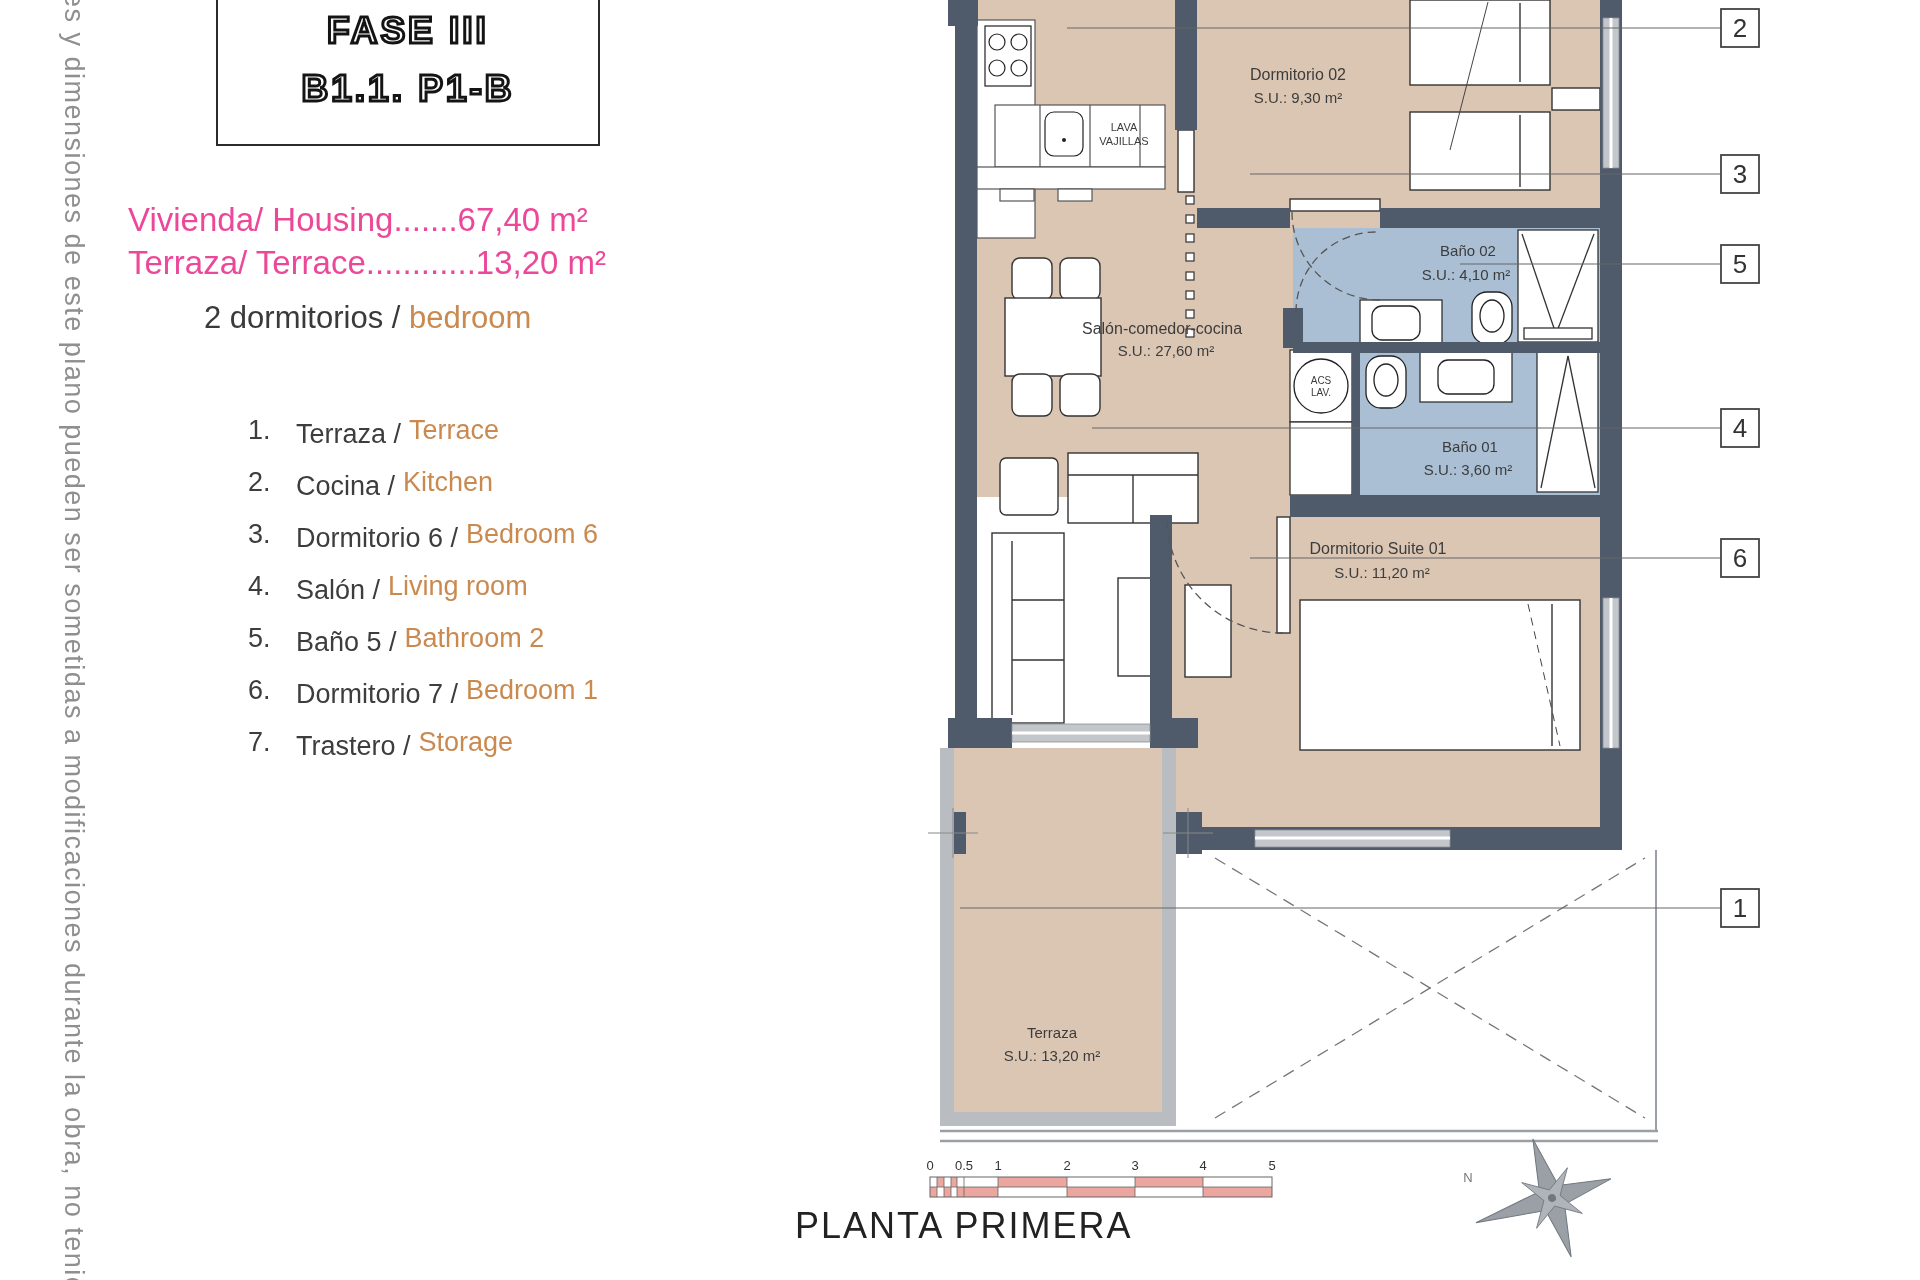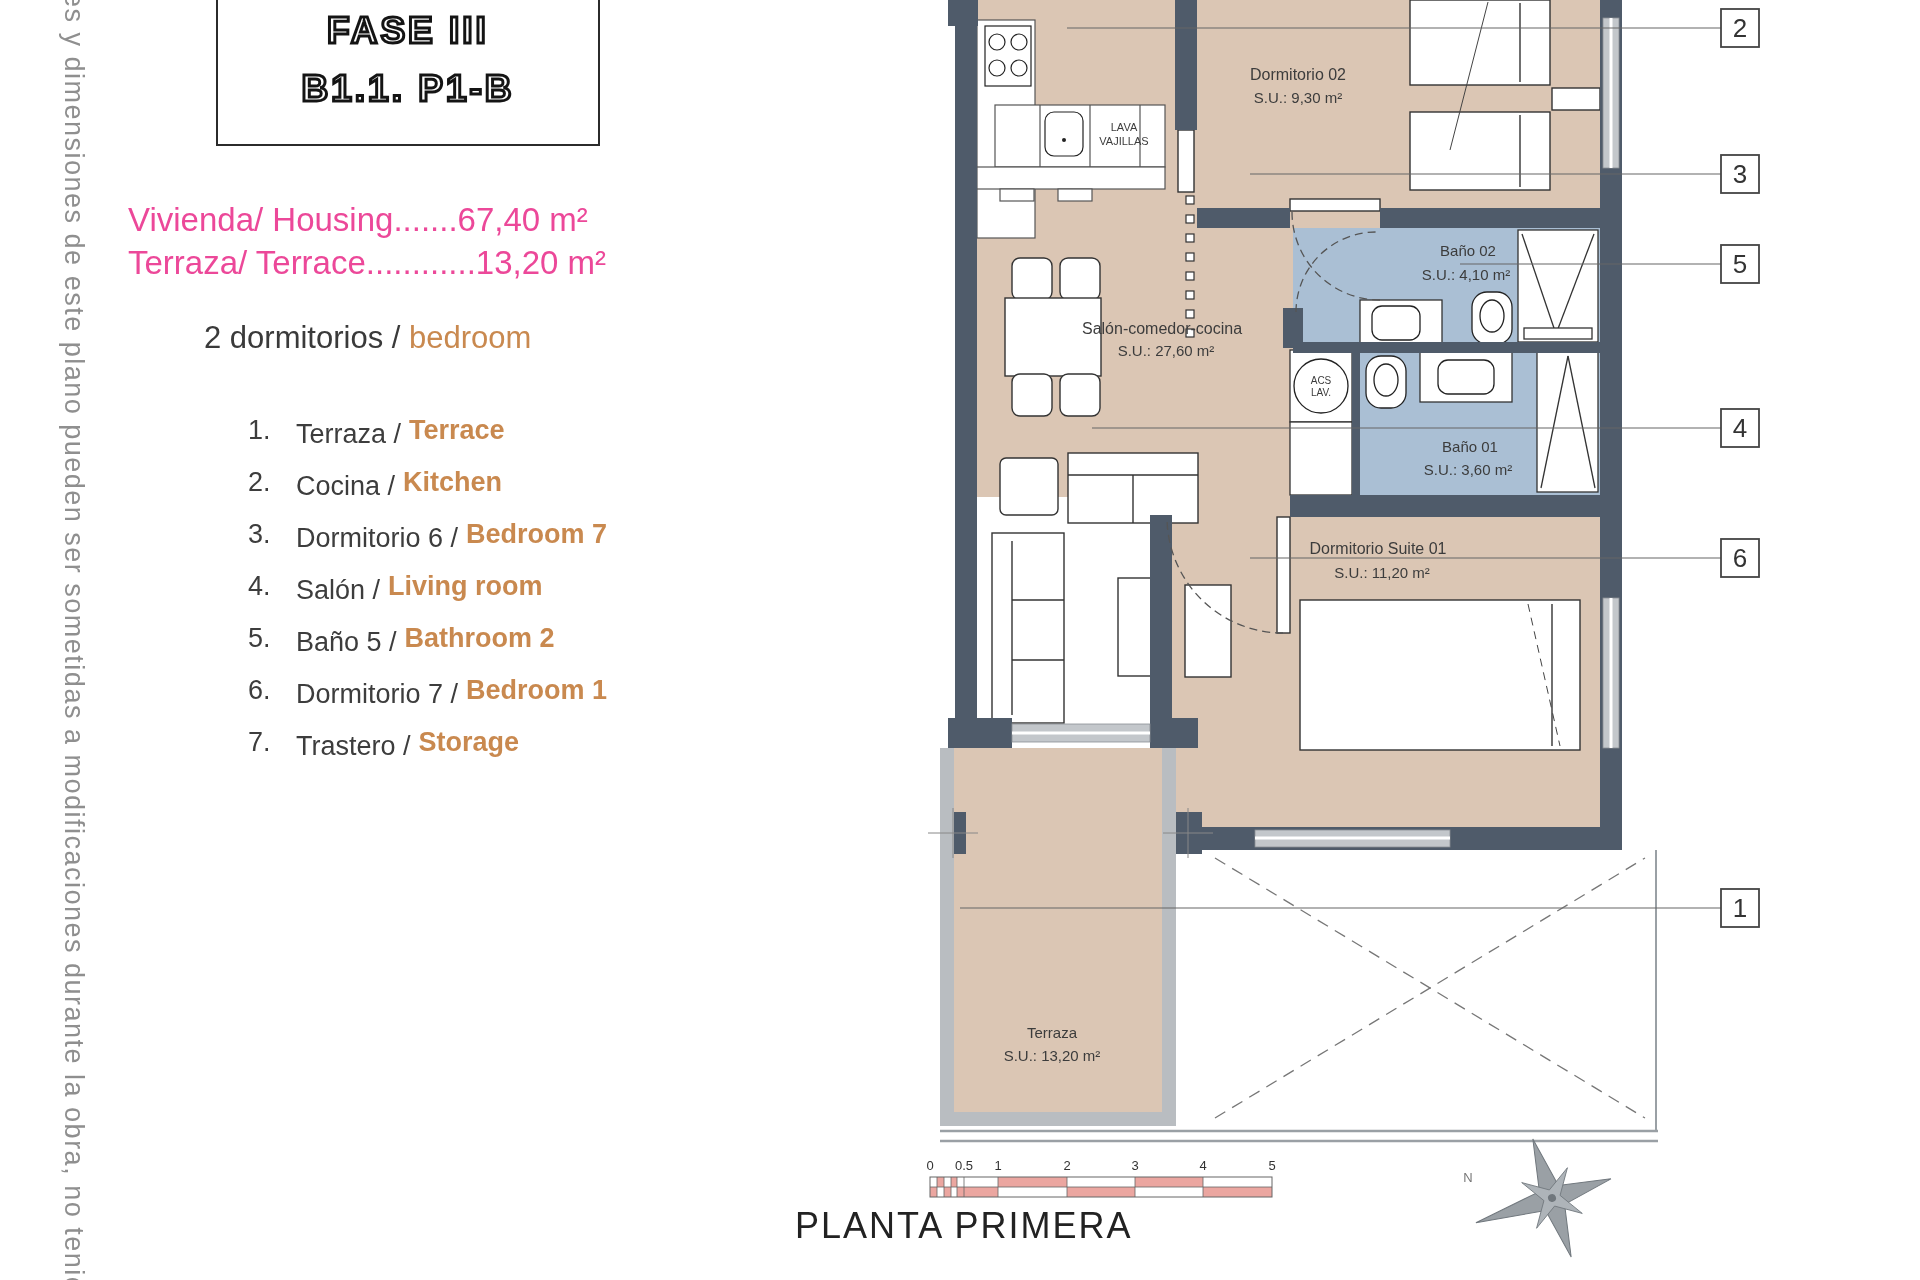--- a/index.html
+++ b/index.html
@@ -21,27 +21,27 @@
     border:2px solid #2b2b2b;background:#fff;
     display:flex;flex-direction:column;align-items:center;justify-content:flex-start;
     padding-top:32px;
   }
   .title-line{
     font-weight:bold;font-size:37px;line-height:58px;letter-spacing:3px;
     color:#fff;-webkit-text-stroke:3px #141414;text-shadow:0 0 1px #141414;
     font-family:"Liberation Sans",sans-serif;
   }
   .areas{position:absolute;left:128px;top:198px;font-size:33px;color:#ec4899;line-height:43px;}
-  .subtitle{position:absolute;left:204px;top:320px;font-size:31px;color:#3a3a3a;text-align:right;}
+  .subtitle{position:absolute;left:204px;top:300px;font-size:31px;color:#3a3a3a;text-align:right;}
   .subtitle .en{color:var(--accent);}
   .legend{position:absolute;left:248px;top:404px;}
   .legend-row{display:flex;height:52px;align-items:center;font-size:27px;color:#3d3d3d;}
   .legend-num{width:40px;}
   .legend-es{margin-left:8px;margin-top:8px;}
-  .legend-en{color:var(--accent);margin-left:8px;font-weight:bold;}
+  .legend-en{color:var(--accent);margin-left:8px;}
 
   svg{position:absolute;left:0;top:0;}
   svg text{font-family:"Liberation Sans","DejaVu Sans",sans-serif;fill:var(--ink);}
   .roomname{font-size:16px;}
   .roomarea{font-size:15px;}
   .tinylabel{font-size:11px;}
   .microlabel{font-size:10px;}
   .callout-num{font-size:26px;fill:#333;}
   .ticklabel{font-size:13px;fill:#333;}
   .plan-title{font-size:36px;fill:#222;letter-spacing:2px;}
@@ -76,21 +76,21 @@
       <span class="legend-en">Terrace</span>
     </div>
     <div class="legend-row">
       <span class="legend-num">2.</span>
       <span class="legend-es">Cocina /</span>
       <span class="legend-en">Kitchen</span>
     </div>
     <div class="legend-row">
       <span class="legend-num">3.</span>
       <span class="legend-es">Dormitorio 6 /</span>
-      <span class="legend-en">Bedroom 7</span>
+      <span class="legend-en">Bedroom 6</span>
     </div>
     <div class="legend-row">
       <span class="legend-num">4.</span>
       <span class="legend-es">Salón /</span>
       <span class="legend-en">Living room</span>
     </div>
     <div class="legend-row">
       <span class="legend-num">5.</span>
       <span class="legend-es">Baño 5 /</span>
       <span class="legend-en">Bathroom 2</span>

